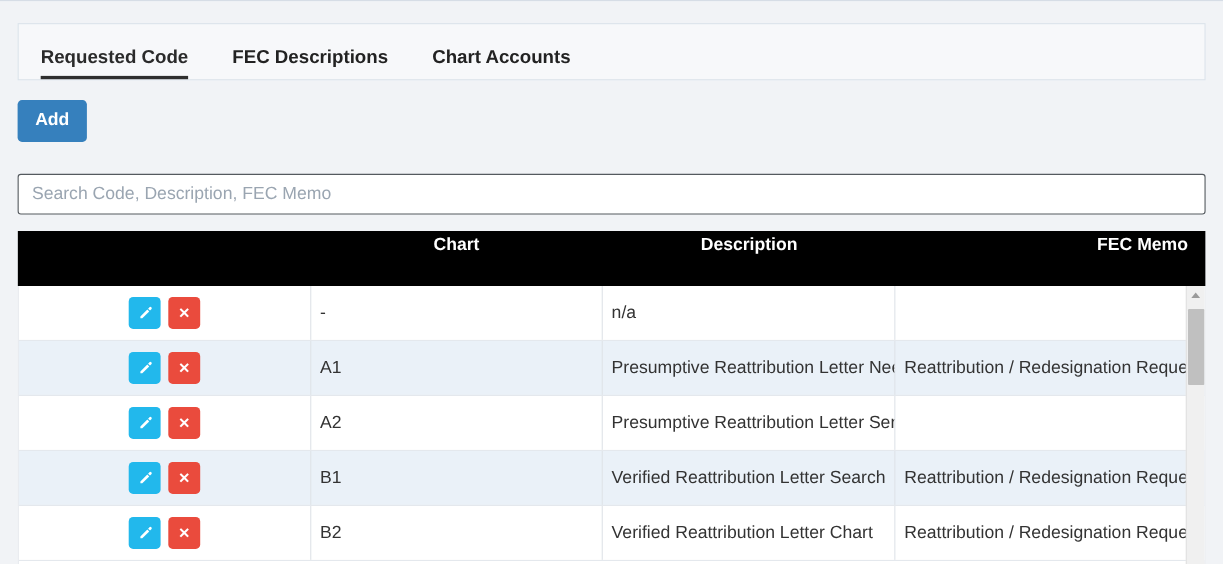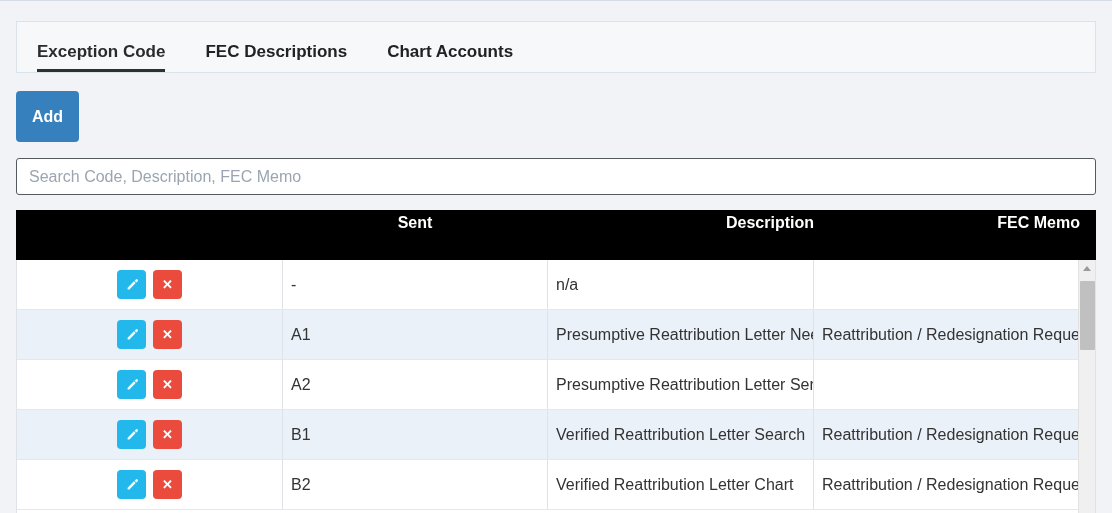--- a/index.html
+++ b/index.html
@@ -50,21 +50,21 @@
     border-bottom-color: #2f2f2f;
     color: #2b2b2b;
   }
 
   
   .add-button {
     position: absolute;
     left: 16px;
     top: 91px;
     width: 63px;
-    height: 51px;
+    height: 38px;
     background: #3680bd;
     border: none;
     border-radius: 4px;
     color: #ffffff;
     font-size: 16px;
     font-weight: bold;
     font-family: "Liberation Sans", sans-serif;
     cursor: pointer;
     padding: 0;
     line-height: 38px;
@@ -115,21 +115,21 @@
     font-size: 16px;
     font-weight: bold;
     text-align: center;
     padding-top: 4px;
     box-sizing: border-box;
     overflow: hidden;
     white-space: nowrap;
   }
   .gh-actions { width: 266px; }
   .gh-code { width: 266px; }
-  .gh-desc { width: 266px; text-align: right; }
+  .gh-desc { width: 266px; }
   .gh-memo { width: 266px; text-align: right; }
 
   .grid-body {
     position: relative;
     height: 253px;
     background: #ffffff;
     border-left: 1px solid #dfe3e8;
     border-right: 1px solid #dfe3e8;
     box-sizing: border-box;
     overflow: hidden;
@@ -221,40 +221,40 @@
     background: #c0c0c0;
     border-radius: 1px;
   }
 </style>
 </head>
 <body>
 
 <div class="tab-panel">
   <div class="tab-strip">
     <div class="tab active">
-      <span>Exception Code</span>
+      <span>Requested Code</span>
     </div>
     <div class="tab">
       <span>FEC Descriptions</span>
     </div>
     <div class="tab">
       <span>Chart Accounts</span>
     </div>
   </div>
 </div>
 
 <button class="add-button">Add</button>
 
 <input class="search-input" type="text" placeholder="Search Code, Description, FEC Memo" style="">
 
 <div class="table-wrap">
 
   <div class="grid-header">
     <div class="gh-cell gh-actions"></div>
-    <div class="gh-cell gh-code">Sent</div>
+    <div class="gh-cell gh-code">Chart</div>
     <div class="gh-cell gh-desc">Description</div>
     <div class="gh-cell gh-memo">FEC Memo</div>
   </div>
 
   <div class="grid-body">
 
     <div class="row">
       <div class="cell cell-actions">
         <button class="icon-btn btn-edit">
           <svg width="14" height="14" viewBox="0 0 16 16">

